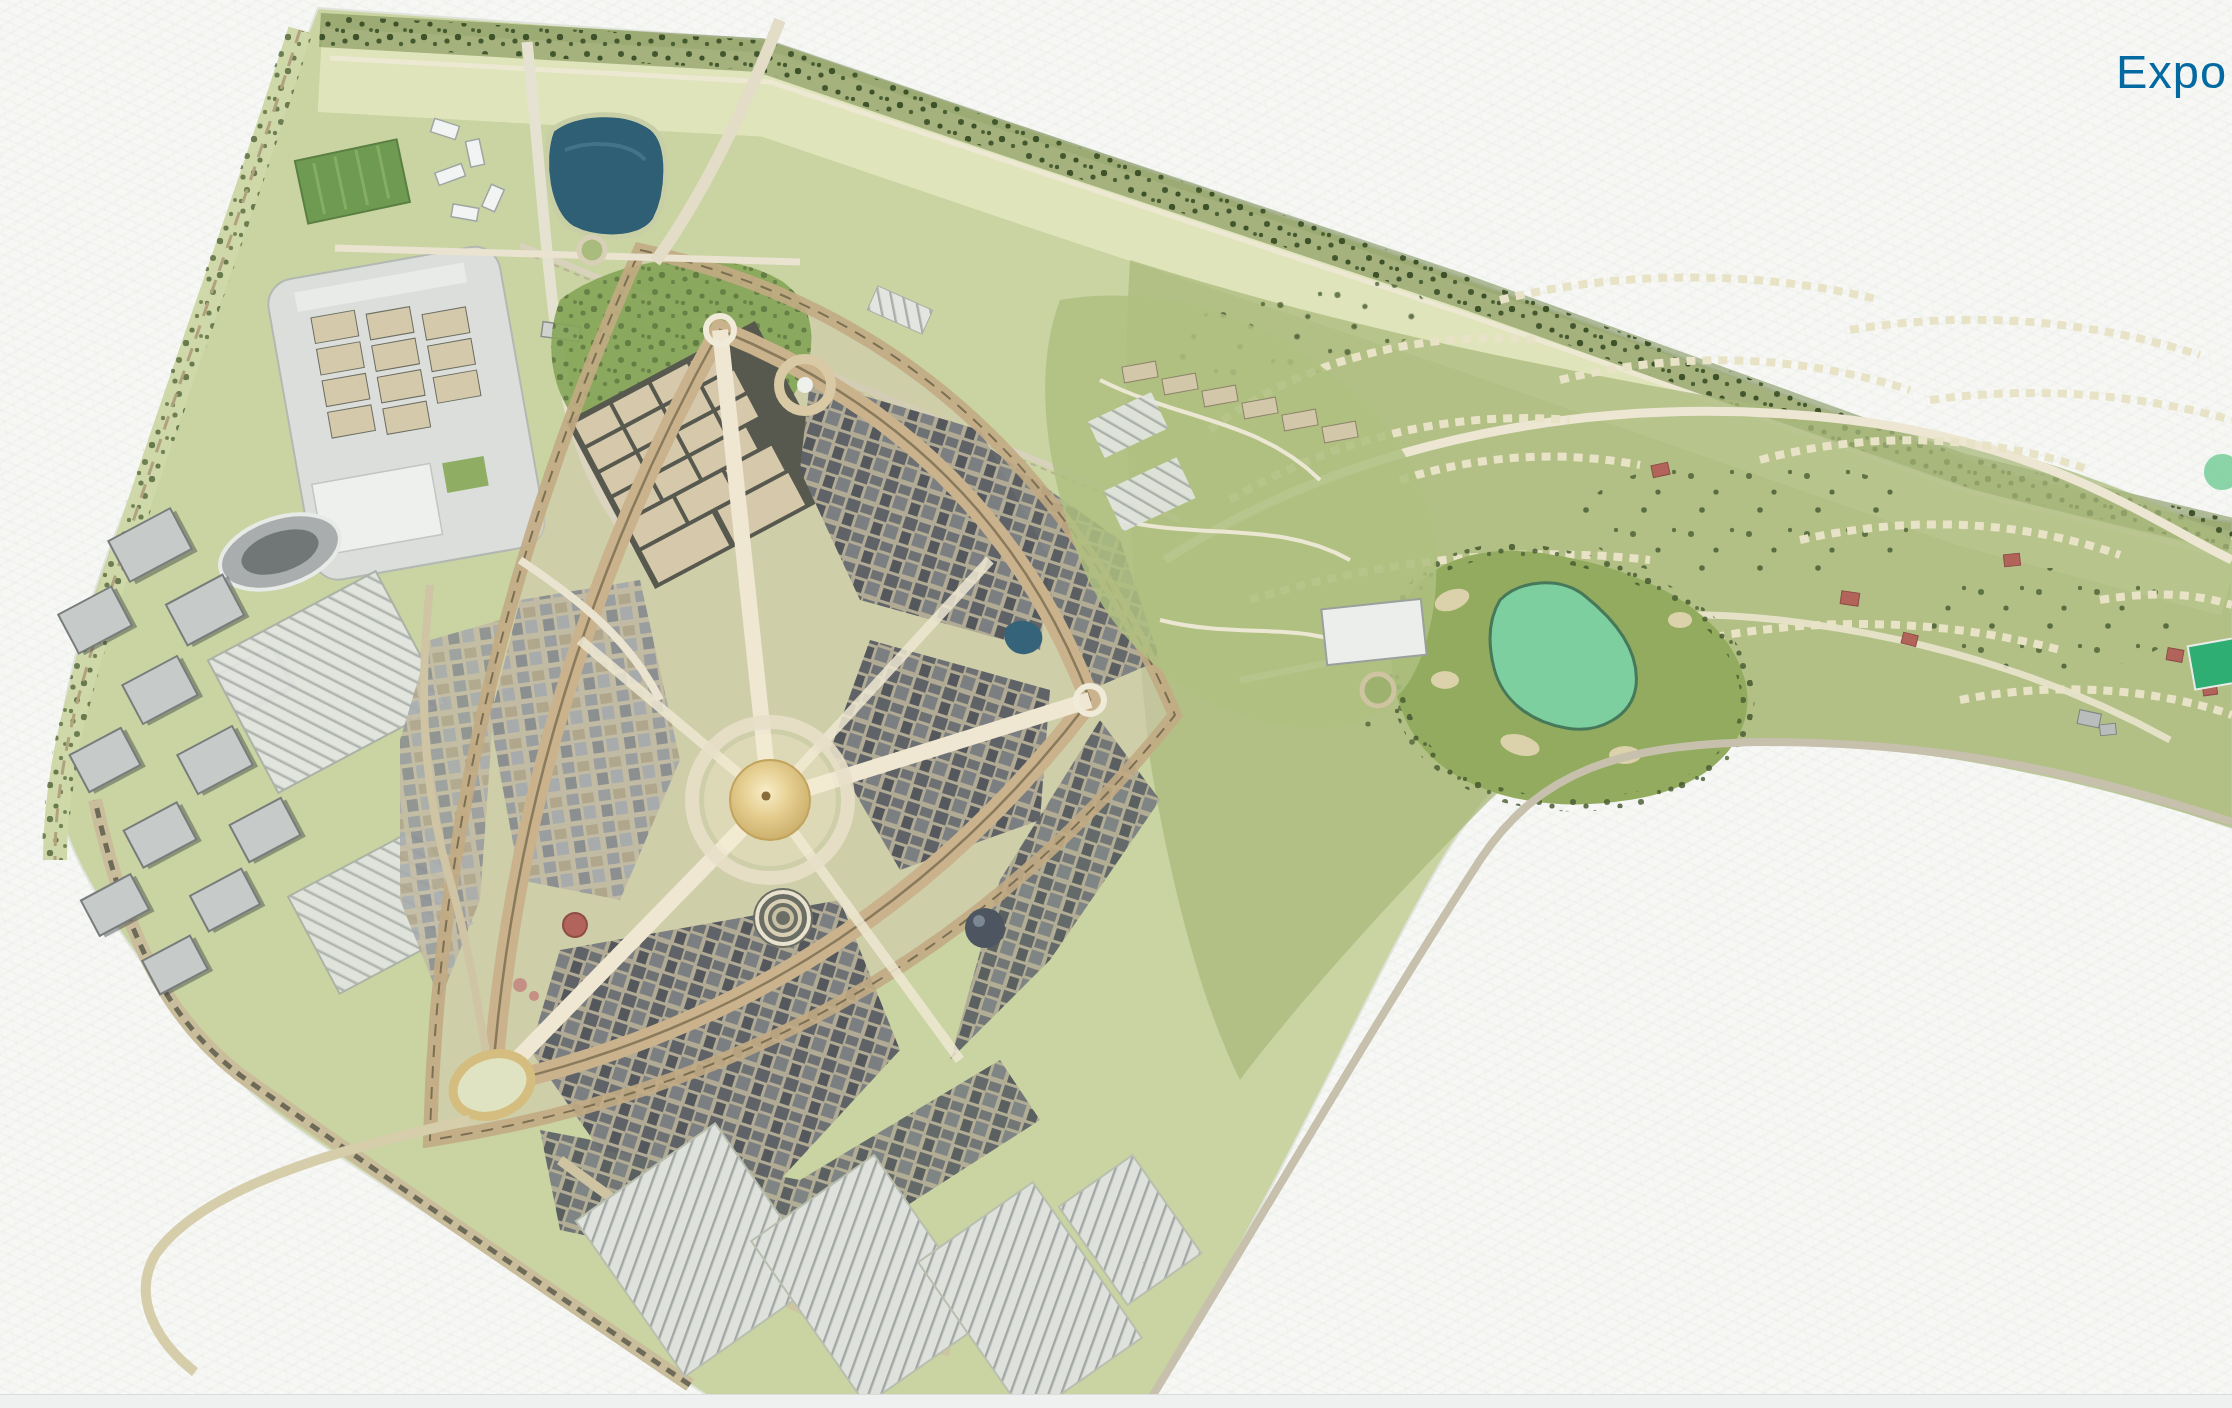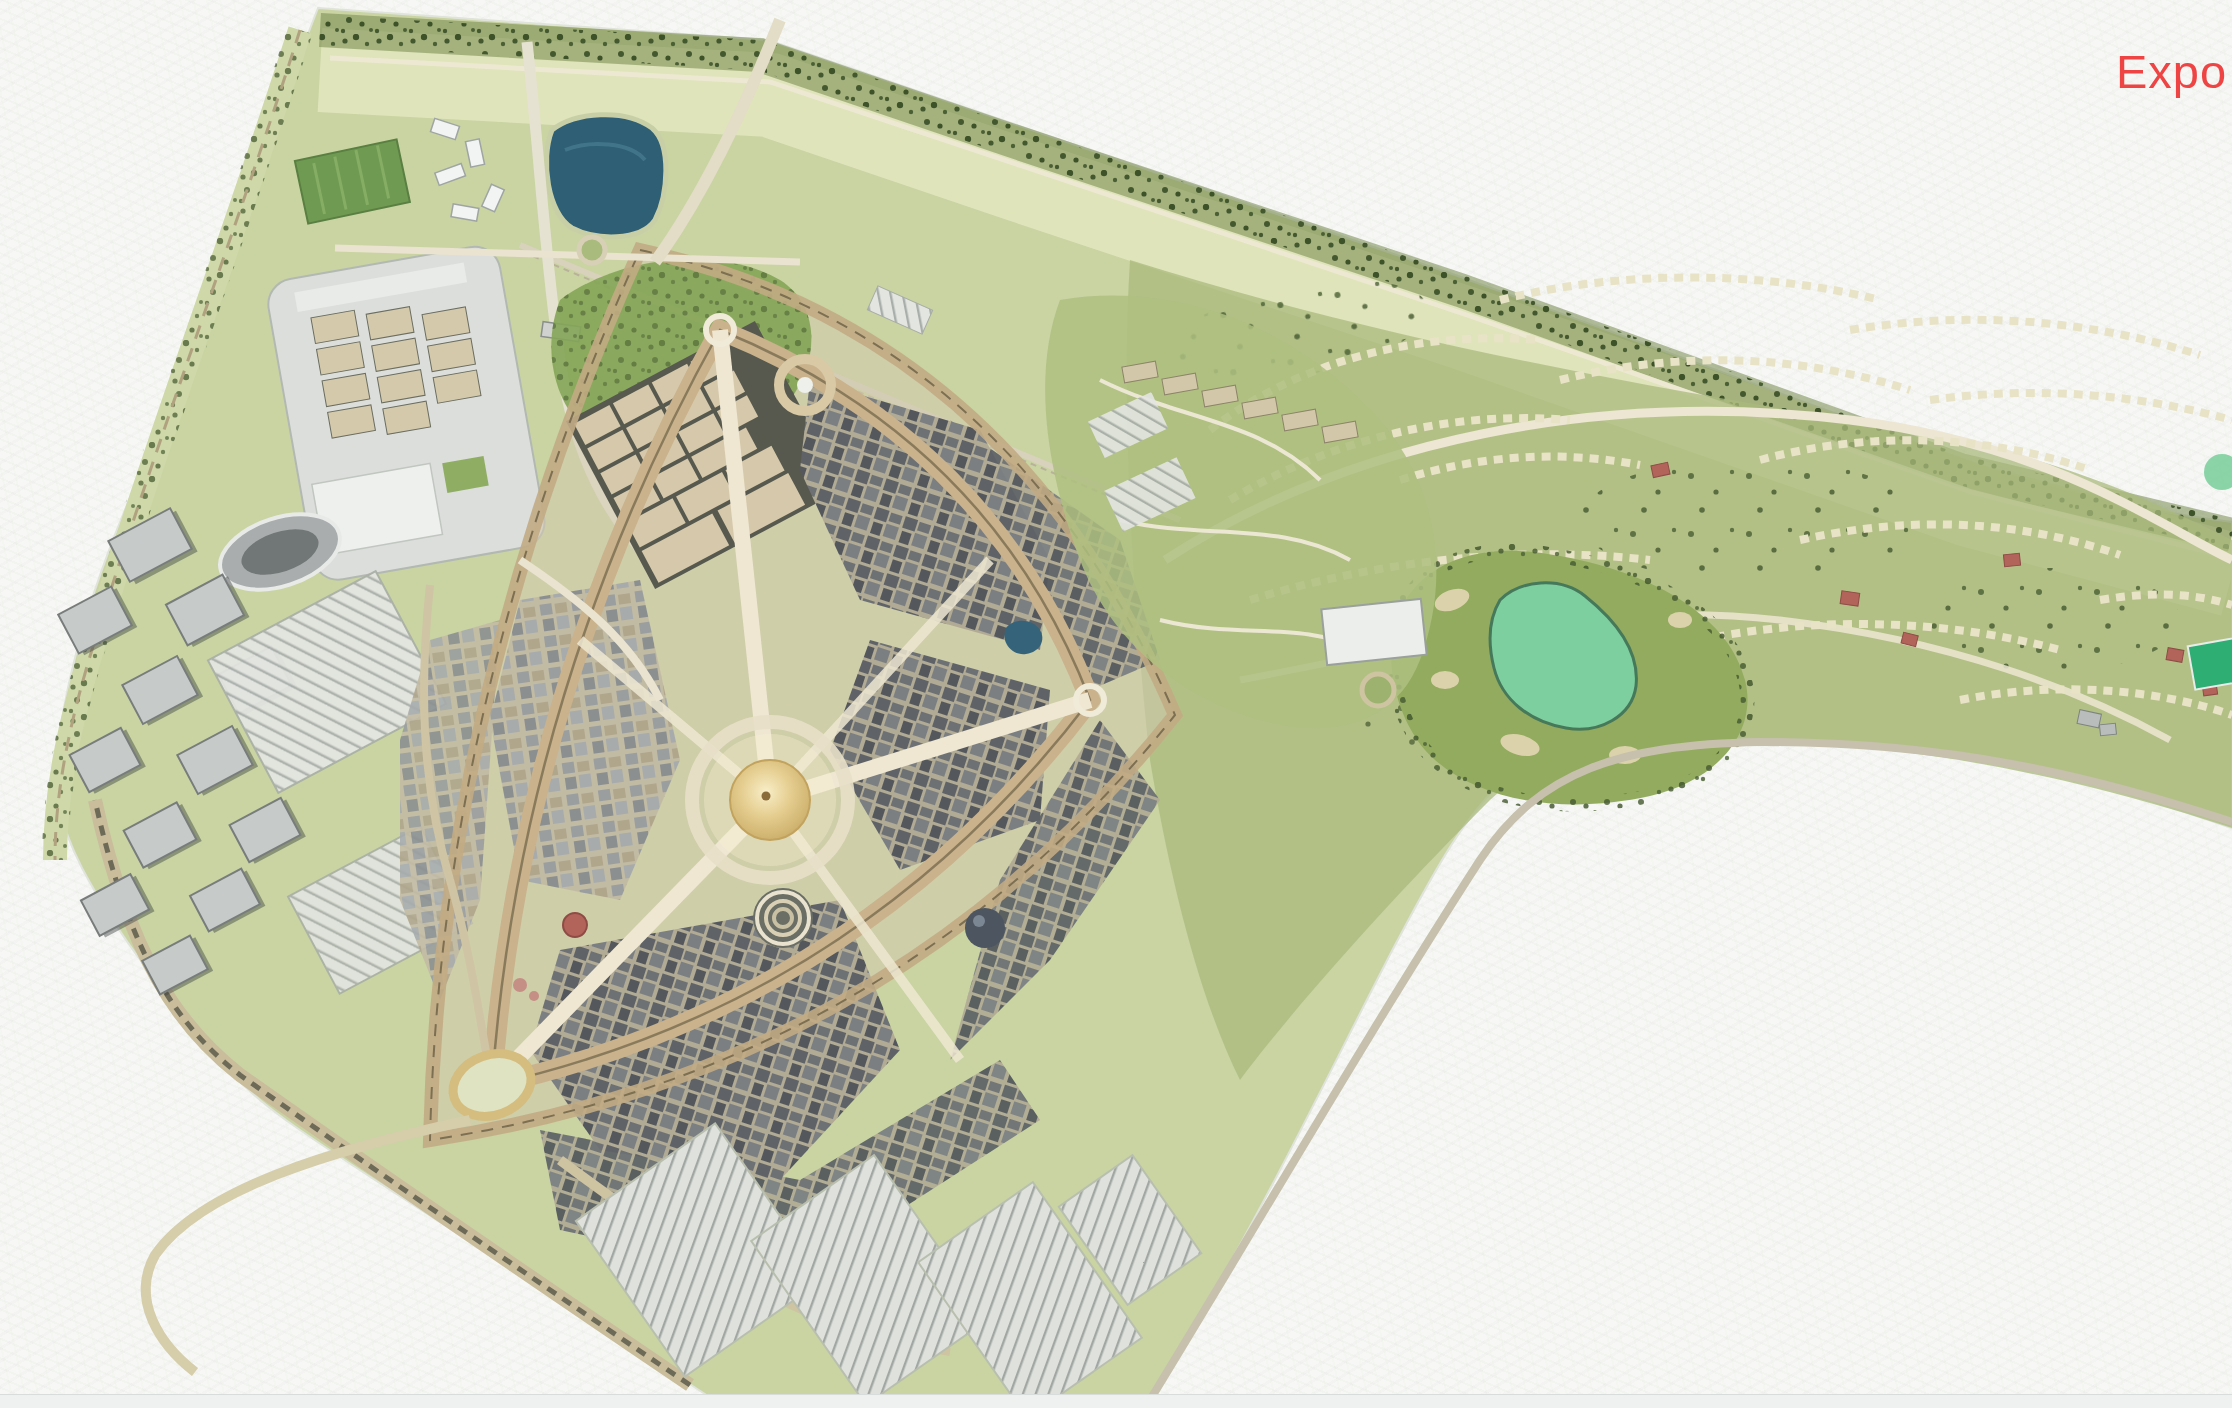--- a/index.html
+++ b/index.html
@@ -13,21 +13,21 @@
     position:absolute;inset:0;pointer-events:none;
     background:
       repeating-linear-gradient(23deg, rgba(205,210,202,.10) 0 2px, rgba(255,255,255,0) 2px 9px),
       repeating-linear-gradient(-31deg, rgba(198,204,196,.08) 0 3px, rgba(255,255,255,0) 3px 11px),
       repeating-linear-gradient(78deg, rgba(210,214,206,.06) 0 2px, rgba(255,255,255,0) 2px 13px);
   }
   .map-stage{position:absolute;inset:0;}
   .map-heading{
     position:absolute;left:2116px;top:44px;
     font-size:47px;font-weight:400;letter-spacing:1px;
-    color:#ef4444;white-space:nowrap;
+    color:#0369a1;white-space:nowrap;
   }
   .page-bottom-strip{
     position:absolute;left:0;right:0;bottom:0;height:13px;
     background:#eef1f0;border-top:1px solid #d8dcdb;
   }
   svg{display:block;}
 </style>
 </head>
 <body>
 

